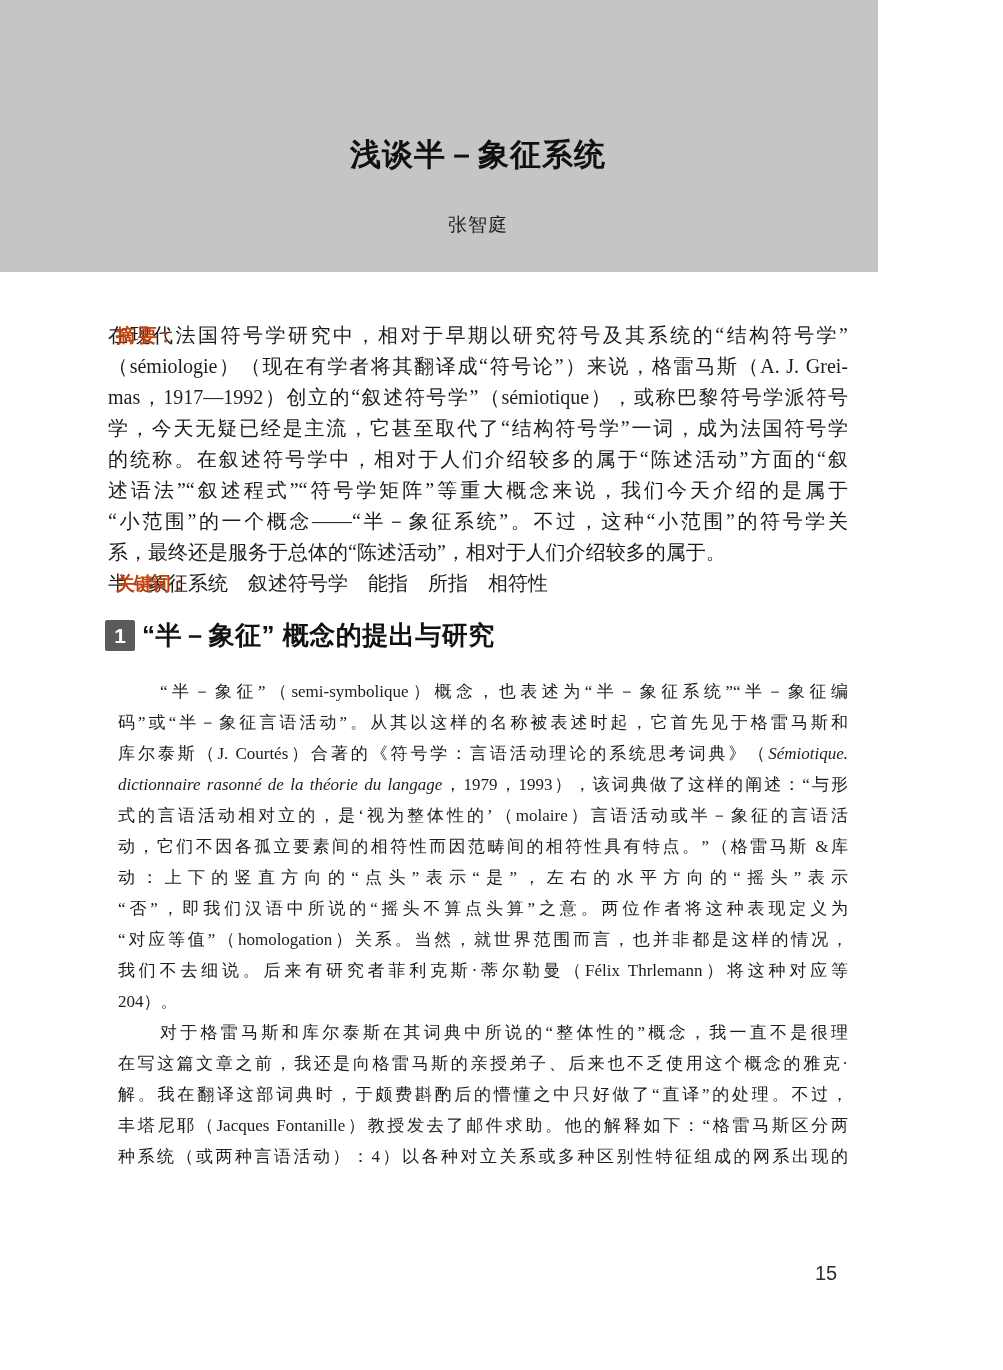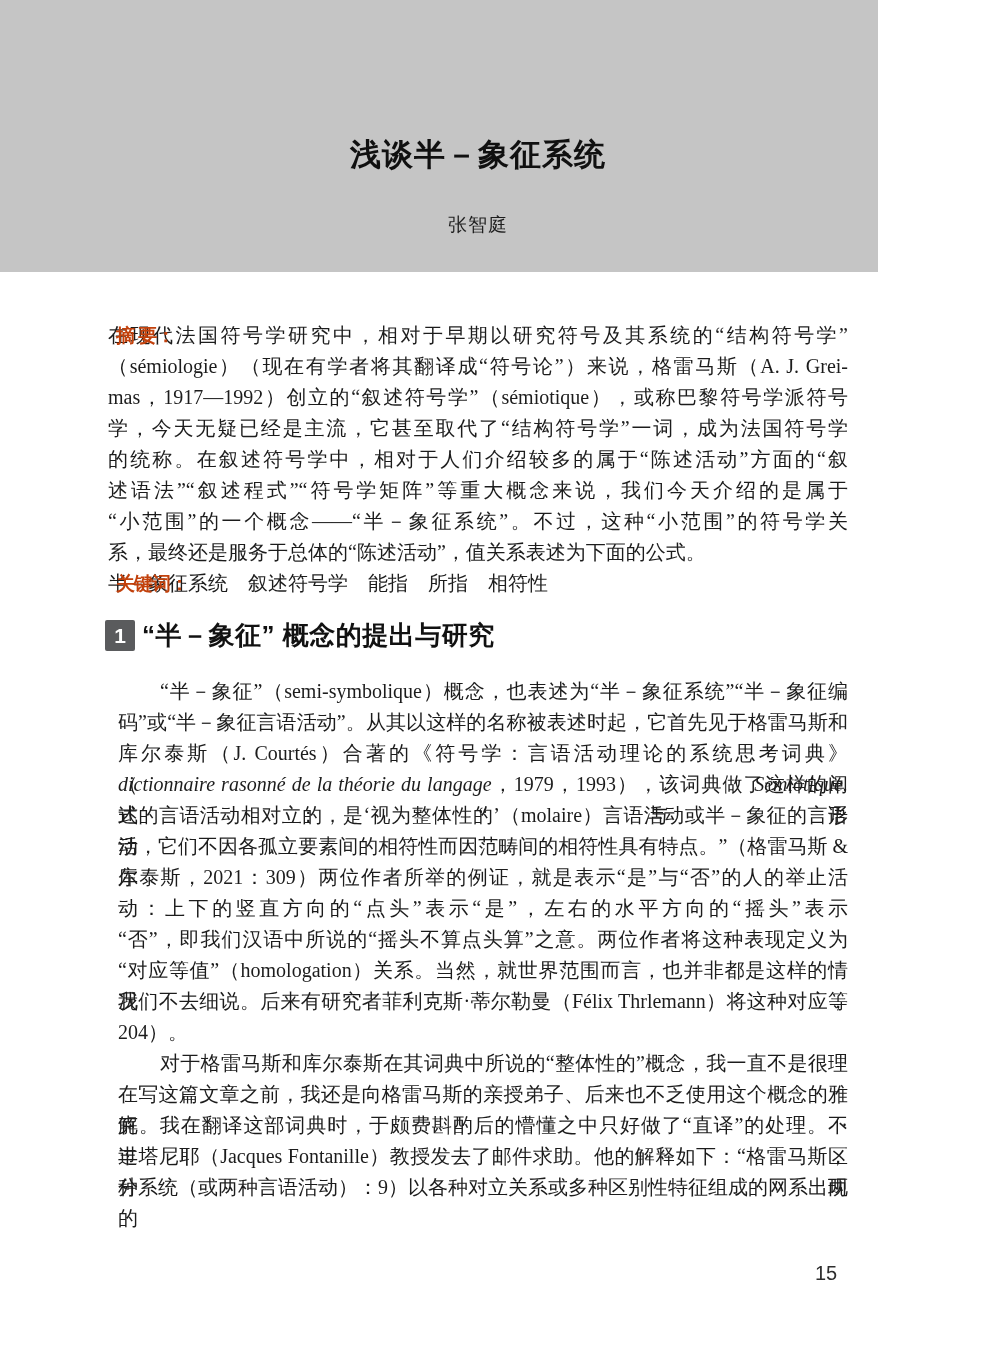--- a/index.html
+++ b/index.html
@@ -39,21 +39,21 @@
     font-family:"Liberation Sans","DejaVu Sans",sans-serif; font-weight:700;
     font-size:21px; line-height:31px;
   }
   .sec-title {
     position:absolute; left:37px; top:-1px; white-space:nowrap;
     font-family:"Liberation Sans","DejaVu Sans",sans-serif; font-weight:700;
     font-size:26px; line-height:33px; letter-spacing:0.5px; color:#111111;
   }
 
   .body-text { position:absolute; left:118px; top:676px; width:730px; }
-  .body-text .line { font-size:20px;font-family:Liberation Serif, serif; }
+  .body-text .line { font-size:17px;font-family:Liberation Serif, serif; }
   .indent { text-indent:42px; }
   .it { font-style:italic; }
 
   .page-num {
     position:absolute; left:806px; top:1262px; width:40px; text-align:center;
     font-family:"Liberation Sans","DejaVu Sans",sans-serif; font-size:20px; color:#2e2e2e;
   }
 </style>
 </head>
 <body>
@@ -75,52 +75,51 @@
     <div class="blk-label kw-label">关键词：</div>
     <div class="abs-content">
       <div>
           <div class="line"><span>在现代法国符号学研究中，相对于早期以研究符号及其系统的“结构符号学”</span></div>
           <div class="line"><span>（sémiologie）（现在有学者将其翻译成“符号论”）来说，格雷马斯（A. J. Grei-</span></div>
           <div class="line"><span>mas，1917—1992）创立的“叙述符号学”（sémiotique），或称巴黎符号学派符号</span></div>
           <div class="line"><span>学，今天无疑已经是主流，它甚至取代了“结构符号学”一词，成为法国符号学</span></div>
           <div class="line"><span>的统称。在叙述符号学中，相对于人们介绍较多的属于“陈述活动”方面的“叙</span></div>
           <div class="line"><span>述语法”“叙述程式”“符号学矩阵”等重大概念来说，我们今天介绍的是属于</span></div>
           <div class="line"><span>“小范围”的一个概念——“半－象征系统”。不过，这种“小范围”的符号学关</span></div>
-          <div class="line no-just"><span>系，最终还是服务于总体的“陈述活动”，值关系表述为下面的公式。</span></div>
+          <div class="line no-just"><span>系，最终还是服务于总体的“陈述活动”，相对于人们介绍较多的属于。</span></div>
         </div>
       <div class="line no-just">半－象征系统　叙述符号学　能指　所指　相符性</div>
     </div>
   </div>
 
   <div class="section-head">
     <div class="sec-box">
       <span>1</span>
     </div>
     <div class="sec-title">“半－象征” 概念的提出与研究</div>
   </div>
 
   <div class="body-text">
     <div class="para">
         <div class="line indent"><span>“半－象征”（semi-symbolique）概念，也表述为“半－象征系统”“半－象征编</span></div>
         <div class="line"><span>码”或“半－象征言语活动”。从其以这样的名称被表述时起，它首先见于格雷马斯和</span></div>
         <div class="line"><span>库尔泰斯（J. Courtés）合著的《符号学：言语活动理论的系统思考词典》（</span><span class="it">Sémiotique.</span></div>
         <div class="line"><span class="it">dictionnaire rasonné de la théorie du langage</span><span>，1979，1993），该词典做了这样的阐述：“与形</span></div>
         <div class="line"><span>式的言语活动相对立的，是‘视为整体性的’（molaire）言语活动或半－象征的言语活</span></div>
         <div class="line"><span>动，它们不因各孤立要素间的相符性而因范畴间的相符性具有特点。”（格雷马斯 &amp;库</span></div>
-        <div class="line"><span>尔泰斯，2021：309）两位作者所举的例证，就是表示“是”与“否”的人的举止活</span></div>
         <div class="line"><span>动：上下的竖直方向的“点头”表示“是”，左右的水平方向的“摇头”表示</span></div>
         <div class="line"><span>“否”，即我们汉语中所说的“摇头不算点头算”之意。两位作者将这种表现定义为</span></div>
         <div class="line"><span>“对应等值”（homologation）关系。当然，就世界范围而言，也并非都是这样的情况，</span></div>
         <div class="line"><span>我们不去细说。后来有研究者菲利克斯·蒂尔勒曼（Félix Thrlemann）将这种对应等</span></div>
         <div class="line no-just"><span>204）。</span></div>
       </div>
     <div class="para">
         <div class="line indent"><span>对于格雷马斯和库尔泰斯在其词典中所说的“整体性的”概念，我一直不是很理</span></div>
         <div class="line"><span>在写这篇文章之前，我还是向格雷马斯的亲授弟子、后来也不乏使用这个概念的雅克·</span></div>
         <div class="line"><span>解。我在翻译这部词典时，于颇费斟酌后的懵懂之中只好做了“直译”的处理。不过，</span></div>
         <div class="line"><span>丰塔尼耶（Jacques Fontanille）教授发去了邮件求助。他的解释如下：“格雷马斯区分两</span></div>
-        <div class="line"><span>种系统（或两种言语活动）：9）以各种对立关系或多种区别性特征组成的网系出现的</span></div>
+        <div class="line"><span>种系统（或两种言语活动）：4）以各种对立关系或多种区别性特征组成的网系出现的</span></div>
       </div>
   </div>
 
   <div class="page-num">15</div>
 
 </div>
 
 </body></html>

